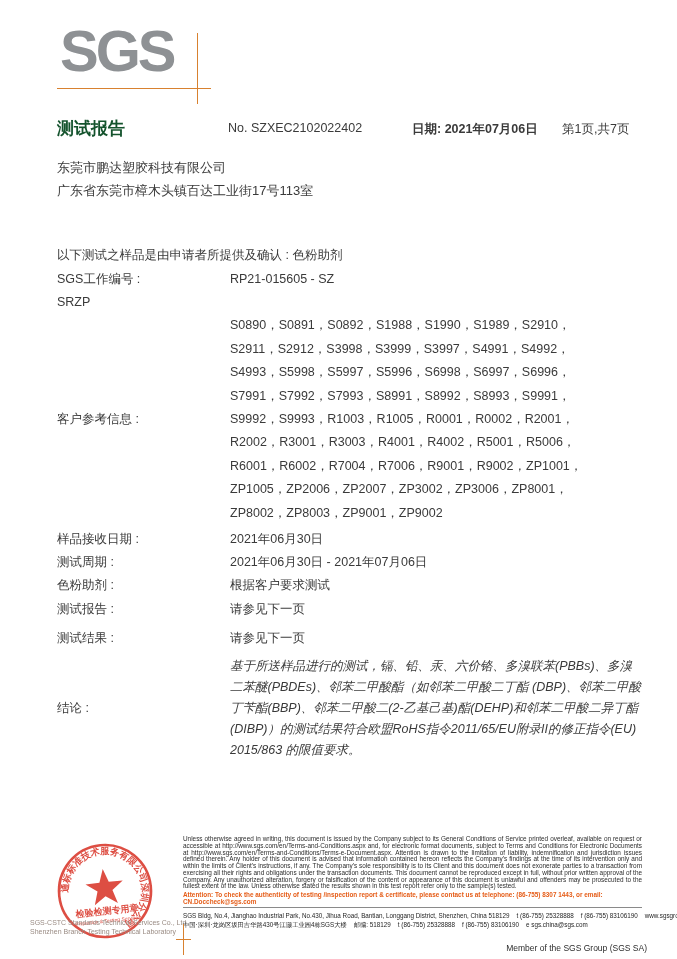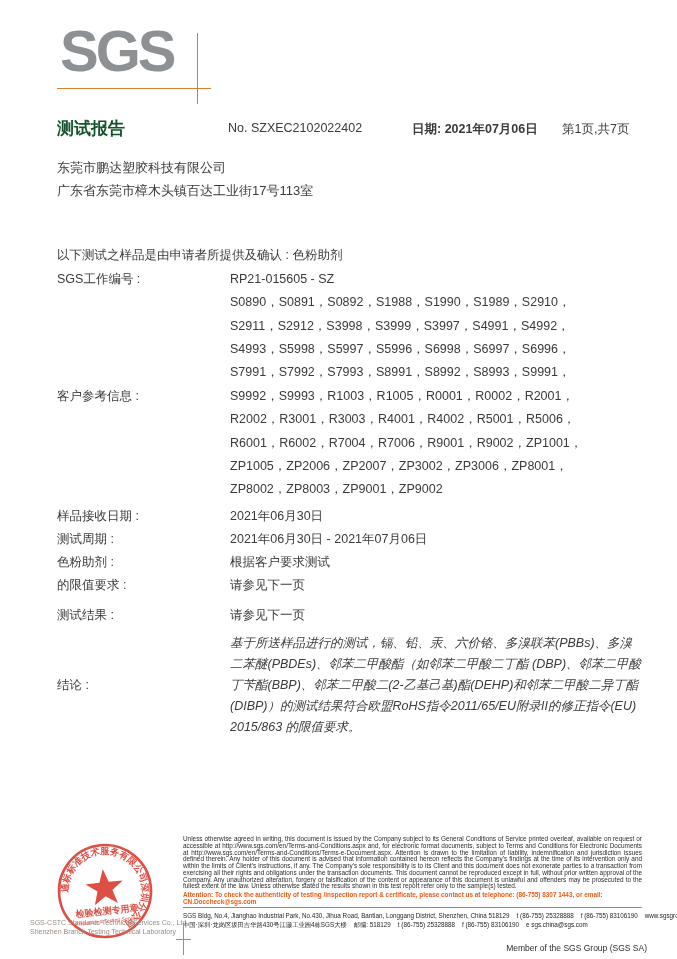--- a/index.html
+++ b/index.html
@@ -64,20 +64,21 @@
   </div>
 
   <div class="intro">以下测试之样品是由申请者所提供及确认 : 色粉助剂</div>
 
   <div class="fields">
     <div class="frow">
       <div class="flabel">SGS工作编号 :</div>
       <div class="fvalue">RP21-015605 - SZ</div>
     </div>
     <div class="frow">
+      <div class="fvalue">SRZP</div>
     </div>
     <div class="frow">
       <div class="flabel">客户参考信息 :</div>
       <div class="fvalue">
         <span class="ref-line">S0890，S0891，S0892，S1988，S1990，S1989，S2910，</span>
         <span class="ref-line">S2911，S2912，S3998，S3999，S3997，S4991，S4992，</span>
         <span class="ref-line">S4993，S5998，S5997，S5996，S6998，S6997，S6996，</span>
         <span class="ref-line">S7991，S7992，S7993，S8991，S8992，S8993，S9991，</span>
         <span class="ref-line">S9992，S9993，R1003，R1005，R0001，R0002，R2001，</span>
         <span class="ref-line">R2002，R3001，R3003，R4001，R4002，R5001，R5006，</span>
@@ -92,21 +93,21 @@
     </div>
     <div class="frow">
       <div class="flabel">测试周期 :</div>
       <div class="fvalue">2021年06月30日 - 2021年07月06日</div>
     </div>
     <div class="frow">
       <div class="flabel">色粉助剂 :</div>
       <div class="fvalue">根据客户要求测试</div>
     </div>
     <div class="frow">
-      <div class="flabel">的限值要求 :</div>
+      <div class="flabel">测试报告 :</div>
       <div class="fvalue">请参见下一页</div>
     </div>
     <div class="frow gap-md">
       <div class="flabel">测试结果 :</div>
       <div class="fvalue">请参见下一页</div>
     </div>
     <div class="frow gap-md">
       <div class="flabel">结论 :</div>
       <div class="fvalue conclusion-text">基于所送样品进行的测试，镉、铅、汞、六价铬、多溴联苯(PBBs)、多溴二苯醚(PBDEs)、邻苯二甲酸酯（如邻苯二甲酸二丁酯 (DBP)、邻苯二甲酸丁苄酯(BBP)、邻苯二甲酸二(2-乙基己基)酯(DEHP)和邻苯二甲酸二异丁酯(DIBP)）的测试结果符合欧盟RoHS指令2011/65/EU附录II的修正指令(EU) 2015/863 的限值要求。</div>
     </div>

